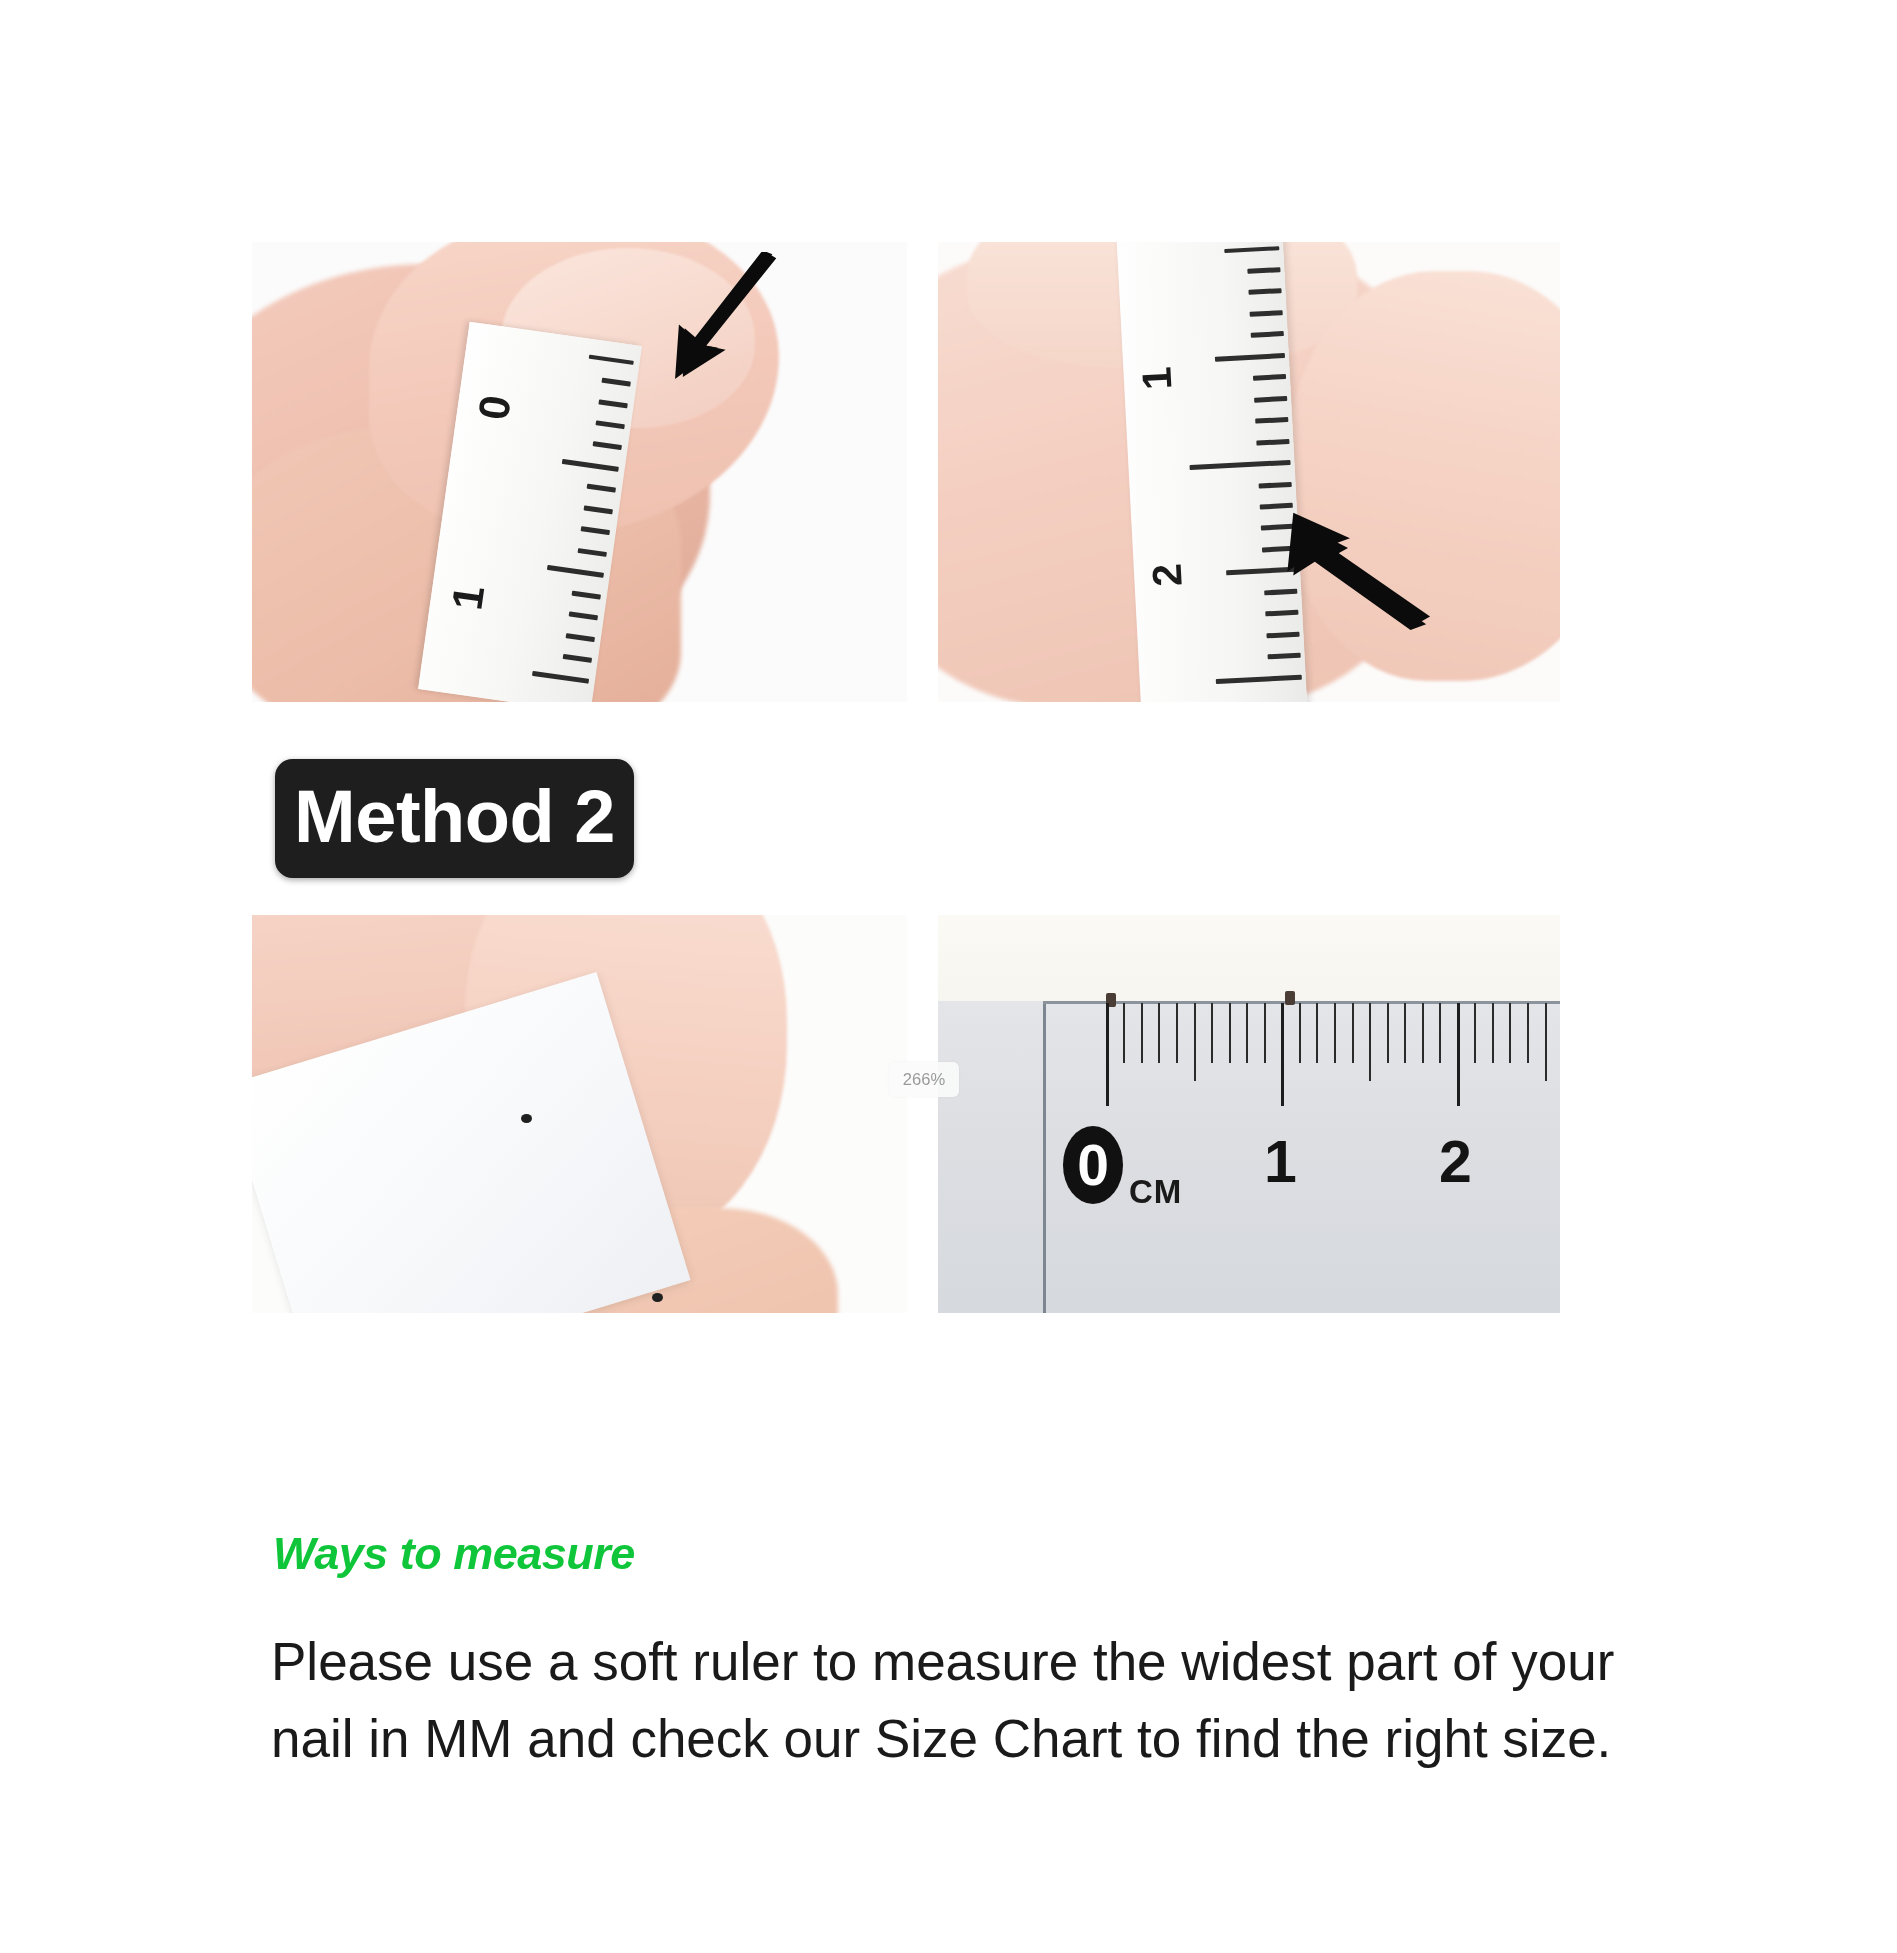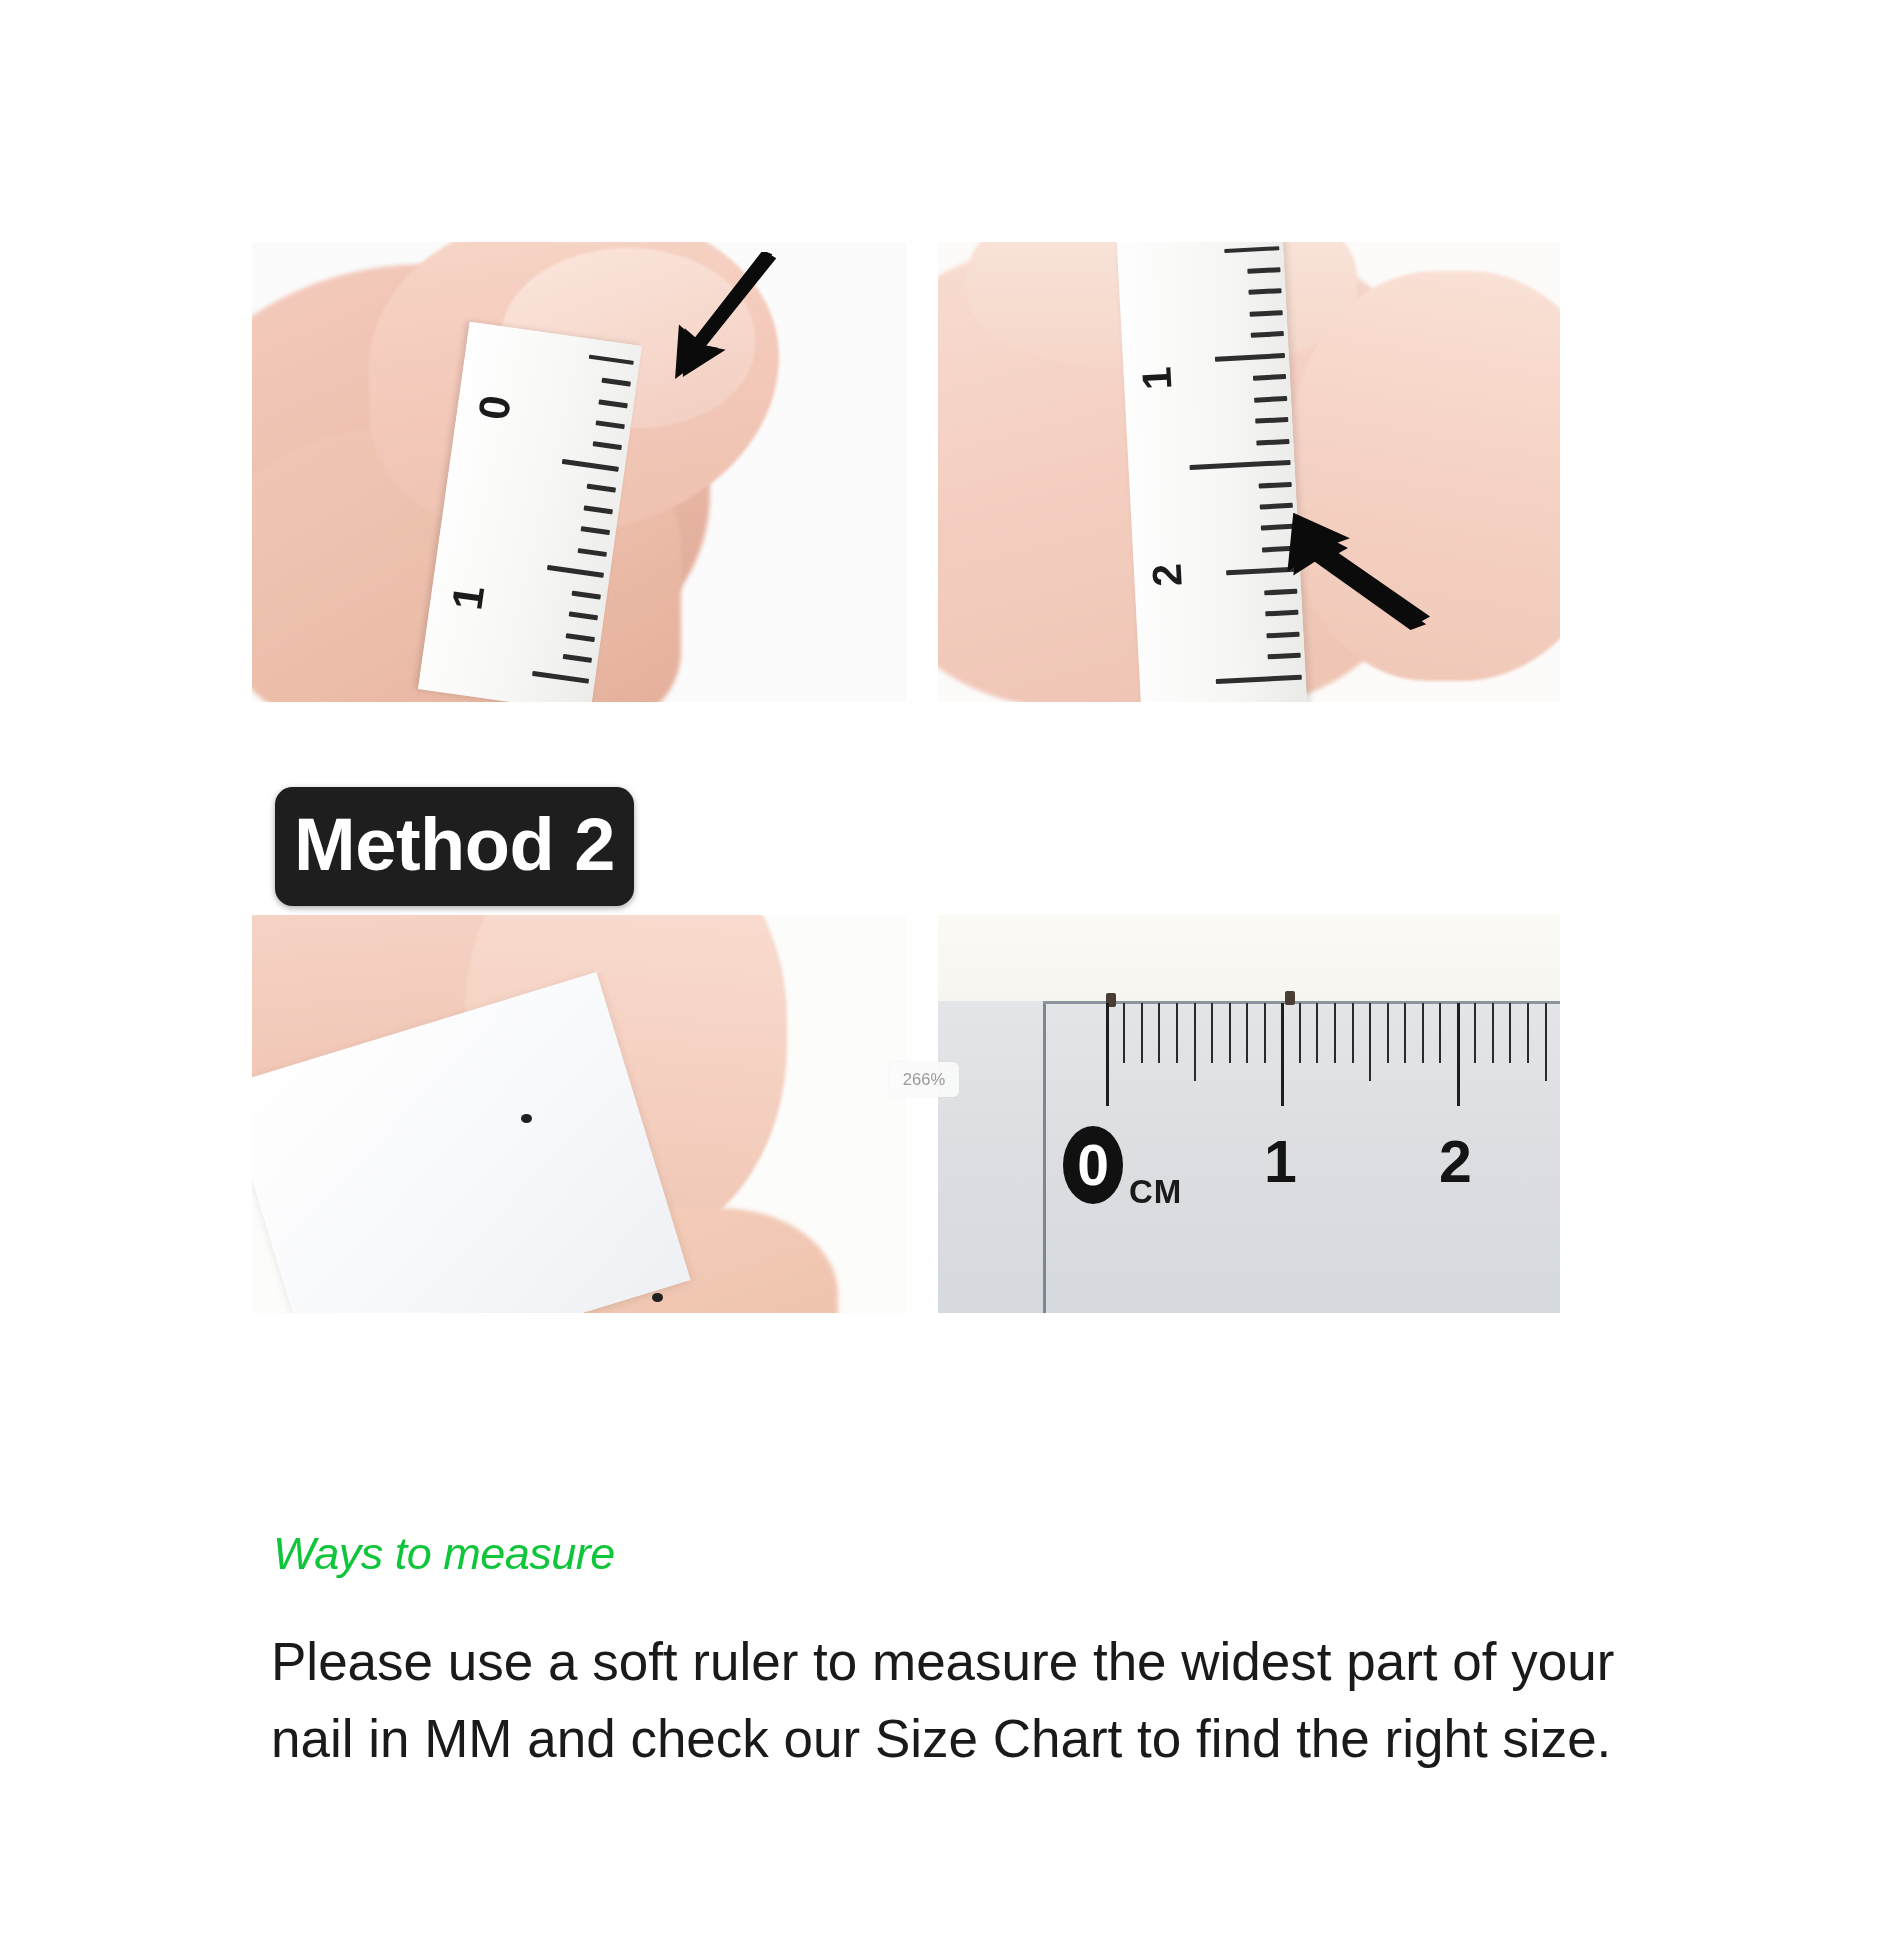--- a/index.html
+++ b/index.html
@@ -45,21 +45,20 @@
     left: 275px; top: 158px;
     width: 380px; height: 125px;
     border-radius: 15.6px 15.6px 15.6px 15.6px;
     font-size: 76px;
   }
   #badge-m2 {
     left: 275px; top: 759px;
     width: 359px; height: 119px;
     border-radius: 17.6px;
     font-size: 74px;
-    margin-top: 28px;
   }
   .badge-label { line-height: 1; padding-bottom: 3.9px; }
 
   
   .badge-ghost {
     position: absolute;
     right: 17.6px; top: 50%;
     transform: translateY(-42%);
     font-size: 33px;
     font-weight: 700;
@@ -235,21 +234,21 @@
     z-index: 60;
     box-shadow: 0 0 2.9px rgba(0,0,0,.05);
   }
 
   
   #caption-heading {
     position: absolute;
     left: 273px; top: 1528px;
     font-size: 45px;
     font-style: italic;
-    font-weight: 400;
+    font-weight: 700;
     color: #0fc63a;
     letter-spacing: -0.5px;
     white-space: nowrap;
   }
   #caption-body {
     position: absolute;
     left: 271px; top: 1624px;
     width: 1346px;
     font-size: 53px;
     line-height: 1.45;

